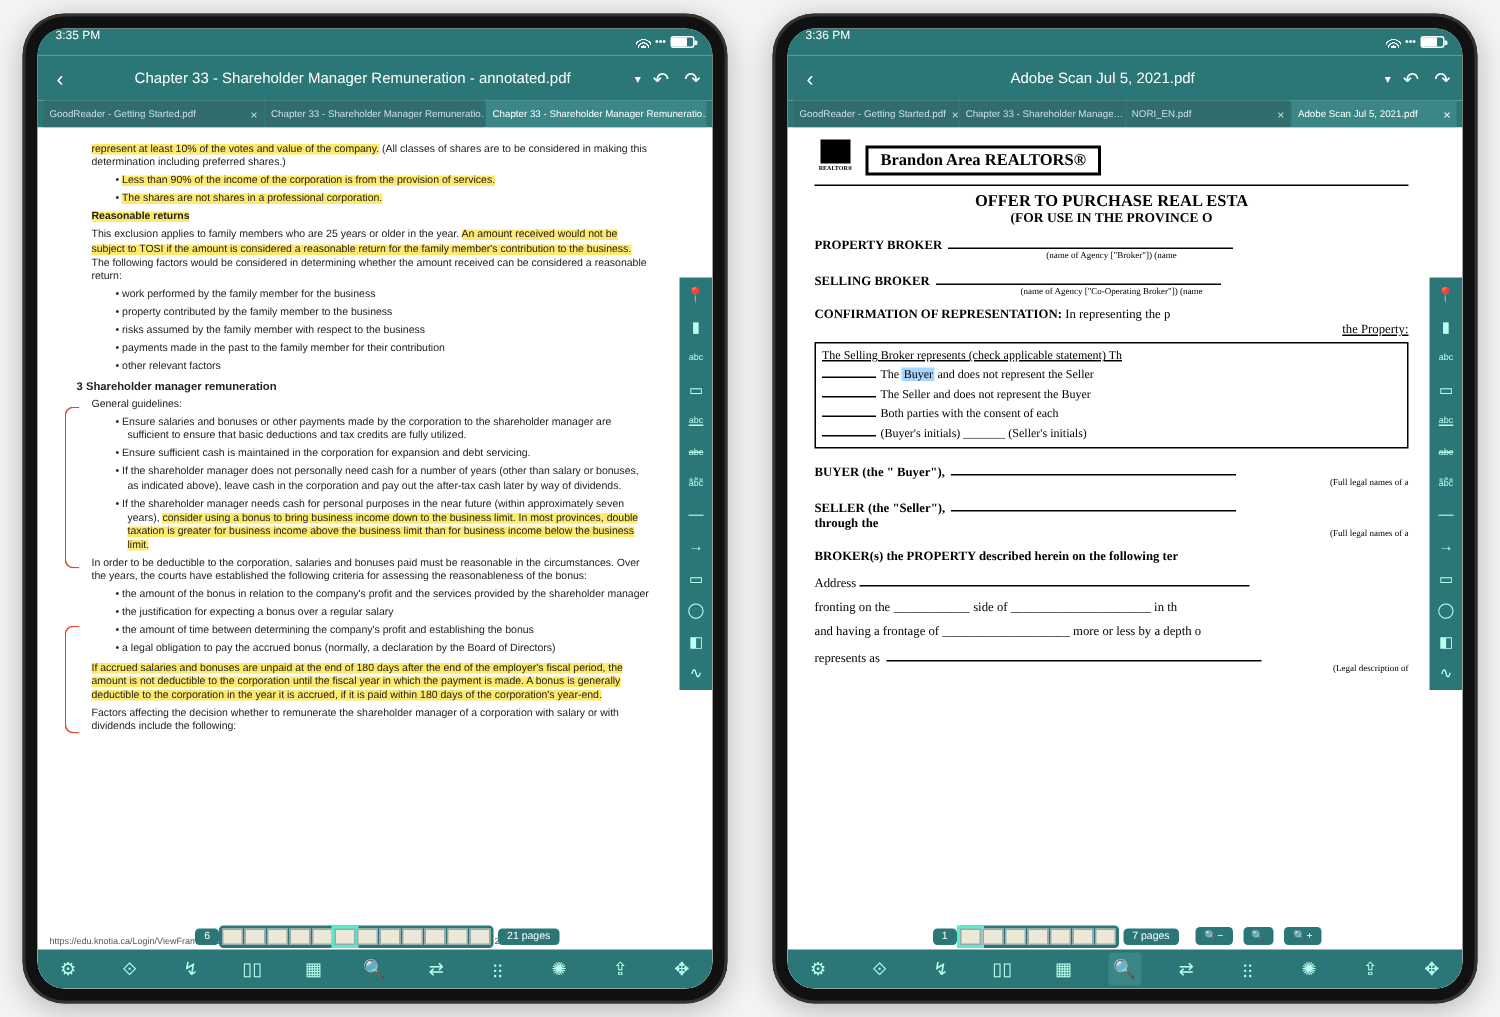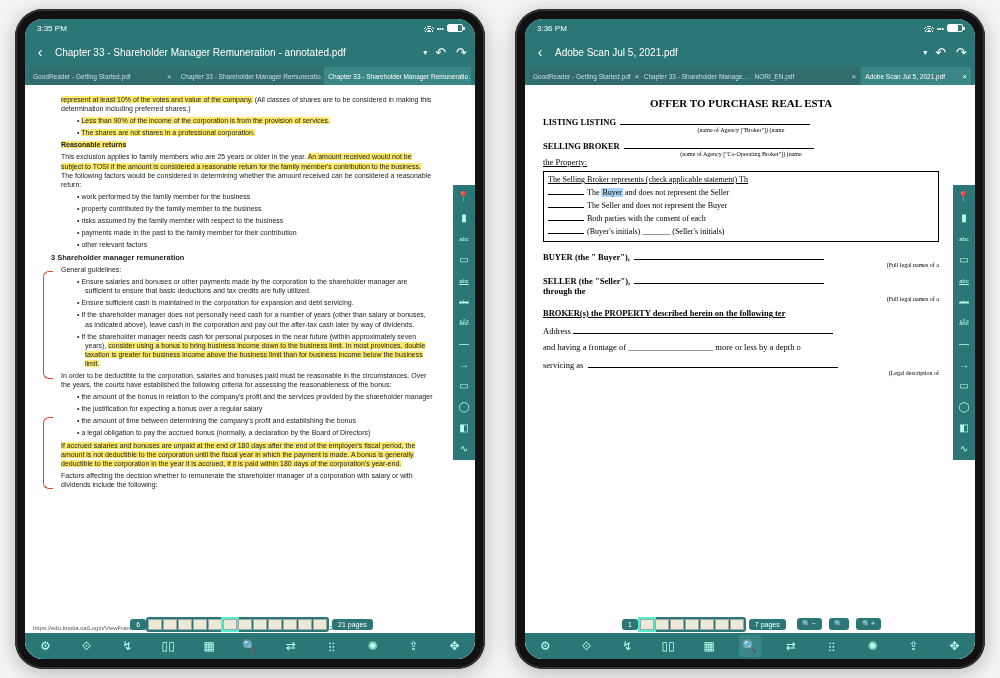--- a/index.html
+++ b/index.html
@@ -14,38 +14,38 @@
     box-shadow: 0 4px 20px rgba(0,0,0,.25), inset 0 0 0 2px #333;
     display: flex;
   }
   .screen {
     flex: 1; background: #fff; border-radius: 18px;
     overflow: hidden; display: flex; flex-direction: column;
     position: relative;
   }
   .statusbar {
     height: 18px; background: #2b7777; color: #fff;
-    display: flex; justify-content: space-between; align-items: center;
+    display: flex; justify-content: space-between; 
     font-size: 8px; padding: 0 12px; font-weight: 500;
   }
   .sb-icons { display: flex; gap: 3px; align-items: center; }
   .wifi   { width: 10px; height: 7px; background:
             radial-gradient(circle at 50% 100%, #fff 20%, transparent 21%),
             radial-gradient(circle at 50% 100%, transparent 35%, #fff 36%, #fff 44%, transparent 45%),
             radial-gradient(circle at 50% 100%, transparent 60%, #fff 61%, #fff 69%, transparent 70%); }
   .batt   { width: 16px; height: 8px; border: 1px solid #fff; border-radius: 2px; position: relative; }
   .batt::after { content:''; position:absolute; right:-3px; top:2px; width:2px; height:3px; background:#fff; border-radius:0 1px 1px 0;}
   .batt i { display:block; width: 70%; height:100%; background:#fff; }
 
   .header {
     height: 30px; background: #2b7777; color: #fff;
     display: flex; align-items: center; gap: 8px; padding: 0 8px;
   }
   .chev { width: 14px; height: 14px; display:flex; align-items:center; justify-content:center; font-size:14px; }
-  .hdr-title { font-size: 10px; flex: 1; text-align: left; }
+  .hdr-title { font-size: 10px; flex: 1; text-align: center; }
   .hdr-icons { display: flex; gap: 10px; font-size: 13px; }
 
   .tabbar { height: 18px; background: #2b7777; display: flex; gap: 1px; padding: 0 4px; }
   .tab { flex:1; background:#316d6d; color:#cde; font-size:6.5px; padding:2px 4px;
          display:flex; align-items:center; justify-content:space-between; overflow:hidden; white-space:nowrap;}
   .tab.active { background:#3b8686; color:#fff; }
   .tab .x { font-size: 8px; margin-left:4px; }
 
   .doc-area { flex: 1; background:#fff; position:relative; overflow:hidden; }
   .page {
@@ -267,46 +267,56 @@
           <span class="x">×</span>
         </div>
       <div class="tab active">
           <span>Adobe Scan Jul 5, 2021.pdf</span>
           <span class="x">×</span>
         </div>
     </div>
 
     <div class="doc-area">
       <div class="formpage">
+        <div class="form-hdr">
+          <div class="rlogo">
+            <div class="rlogo-sq"></div>
+              <span>REALTOR®</span>
+          </div>
+          <div class="brandbox">Brandon Area REALTORS®</div>
+        </div>
         <div class="form-title">OFFER TO PURCHASE REAL ESTA</div>
-
-        <div class="frow"><span>LISTING LISTING</span> <span class="fline"></span></div>
+        <div class="form-sub">(FOR USE IN THE PROVINCE O</div>
+
+        <div class="frow"><span>PROPERTY BROKER</span> <span class="fline"></span></div>
         <div class="fsub">(name of Agency ["Broker"])              (name</div>
         <div class="frow"><span>SELLING BROKER</span> <span class="fline"></span></div>
         <div class="fsub">(name of Agency ["Co-Operating Broker"])     (name</div>
 
-        <div style="font-weight:400;text-decoration:underline;">the Property:</div>
+        <div class="frow"><span>CONFIRMATION OF REPRESENTATION:</span><span style="font-weight:400;">  In representing the p</span></div>
+        <div style="font-weight:400;text-decoration:underline;text-align:right;">the Property:</div>
 
         <div class="box">
           <div style="text-decoration:underline;font-family:Liberation Serif, serif;">The Selling Broker represents (check applicable statement)     Th</div>
           <div class="opt"><span class="ck"></span><span>The </span><span class="buyerhl">Buyer</span><span> and does not represent the  Seller</span></div>
           <div class="opt"><span class="ck"></span><span>The Seller and does not represent the Buyer</span></div>
           <div class="opt"><span class="ck"></span><span>Both parties with the consent of each</span></div>
           <div class="opt"><span class="ck"></span><span>(Buyer's initials)            _______ (Seller's initials)</span></div>
         </div>
 
         <div class="frow" style="margin-top:8px;"><span>BUYER (the " Buyer"),</span> <span class="fline"></span></div>
         <div class="fsub" style="text-align:right;">(Full legal names of a</div>
         <div class="frow"><span>SELLER (the "Seller"),</span> <span class="fline"></span></div>
         <div style="font-weight:700;">through the</div>
         <div class="fsub" style="text-align:right;">(Full legal names of a</div>
-        <div class="frow" style="font-weight:400;text-decoration:underline;"><span class="b">BROKER(s) the PROPERTY described herein on the following ter</span></div>
+        <div class="frow" style="font-weight:400;"><span class="b">BROKER(s) the PROPERTY described herein on the following ter</span></div>
         <div class="frow" style="font-weight:400;"><span>Address</span><span class="fline" style="min-width:260px;"></span></div>
+        <div class="frow" style="font-weight:400;">fronting on the ____________ side of ______________________ in th</div>
         <div class="frow" style="font-weight:400;">and having a frontage of ____________________ more or less by a depth o</div>
-        <div class="frow" style="font-weight:400;"><span>servicing as</span> <span class="fline" style="min-width:250px;"></span></div>
+        <div class="frow" style="font-weight:400;"><span>represents as</span> <span class="fline" style="min-width:250px;"></span></div>
         <div class="fsub" style="text-align:right;">(Legal description of</div>
       </div>
 
       <div class="toolstrip">
         <div class="tool">📍</div>
         <div class="tool">▮</div>
         <div class="tool" style="font-size:6px;">abc</div>
         <div class="tool">▭</div>
         <div class="tool" style="text-decoration:underline;font-size:6px;">abc</div>
         <div class="tool" style="text-decoration:line-through;font-size:6px;">abc</div>

